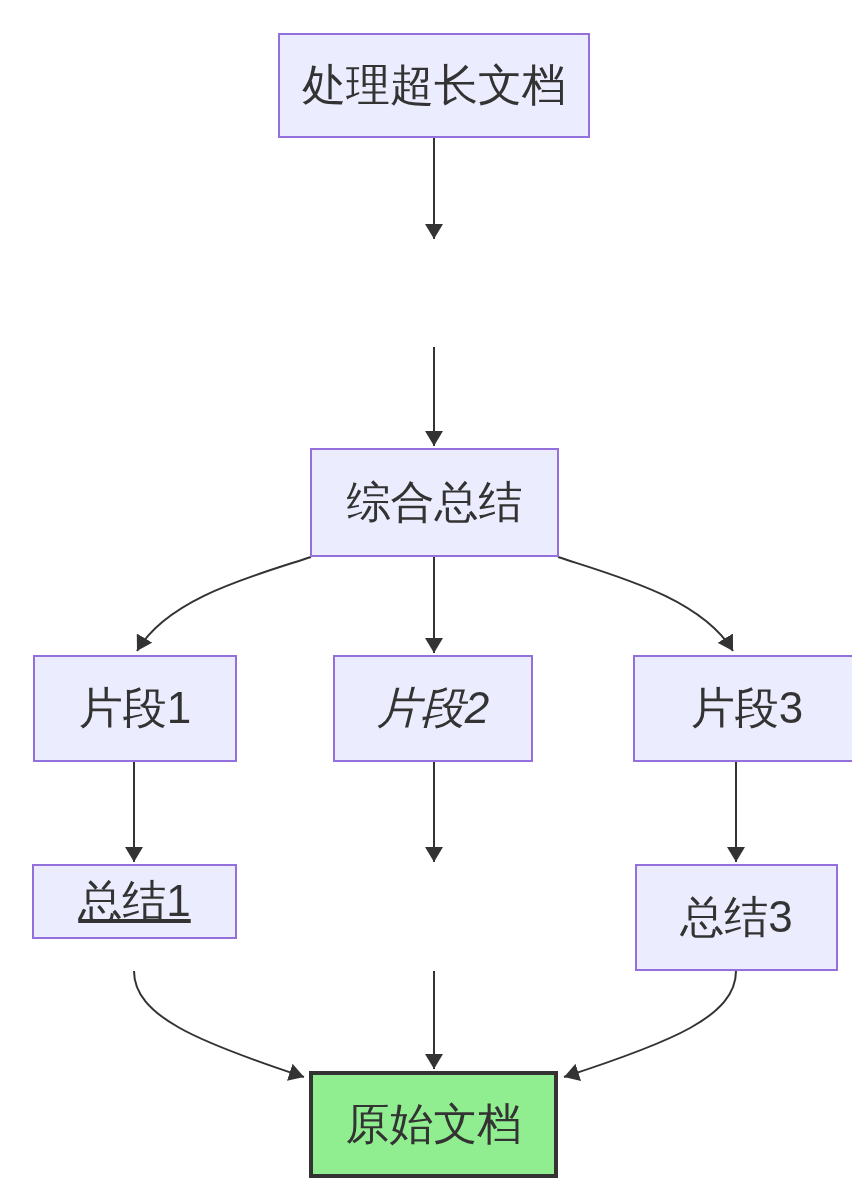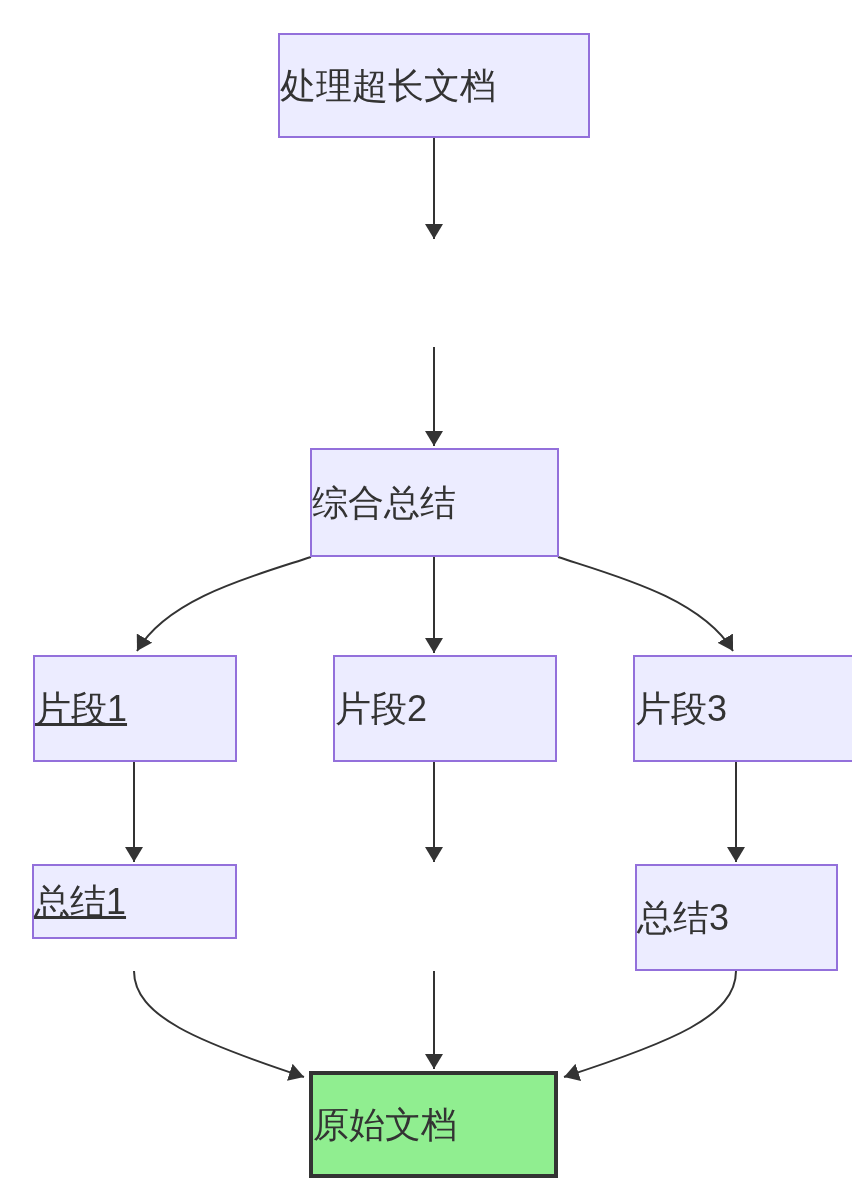--- a/index.html
+++ b/index.html
@@ -33,21 +33,22 @@
   .edges path.edge {
     fill: none;
     stroke: var(--edge);
     stroke-width: 2px;
   }
   .edges .arrowhead { fill: var(--edge); }
   .node {
     position: absolute;
     display: flex;
     align-items: center;
-    font-size: 36px;
+    justify-content: center;
+    font-size: 44px;
     line-height: 1.2;
     color: var(--text);
     text-align: center;
     white-space: nowrap;
   }
   .node.default {
     background: var(--node-fill);
     border: 2px solid var(--node-border);
   }
   .node.emphasis {
@@ -86,25 +87,25 @@
 
   <div class="node default" style="left:278px; top:33px; width:312px; height:105px;">
     <span>处理超长文档</span>
   </div>
 
 
   <div class="node default" style="left:310px; top:448px; width:249px; height:109px;">
     <span>综合总结</span>
   </div>
 
-  <div class="node default" style="left:33px; top:655px; width:204px; height:107px;text-decoration:underline;">
+  <div class="node default" style="left:33px; top:655px; width:204px; height:107px;">
     <span>片段1</span>
   </div>
 
-  <div class="node default" style="left:333px; top:655px; width:224px; height:107px;">
+  <div class="node default" style="left:333px; top:655px; width:200px; height:107px;font-style:italic;">
     <span>片段2</span>
   </div>
 
   <div class="node default" style="left:633px; top:655px; width:228px; height:107px;">
     <span>片段3</span>
   </div>
 
   <div class="node default" style="left:32px; top:864px; width:205px; height:75px;text-decoration:underline;">
     <span>总结1</span>
   </div>

